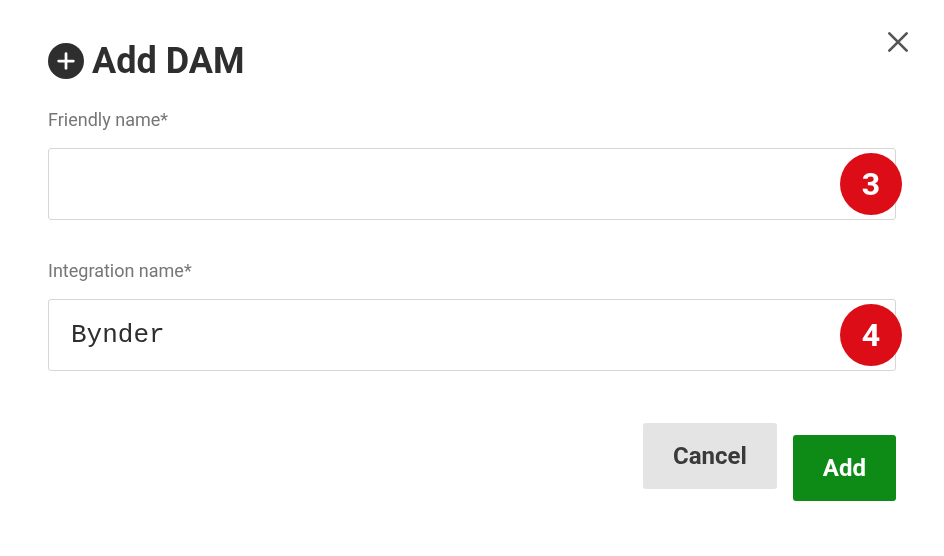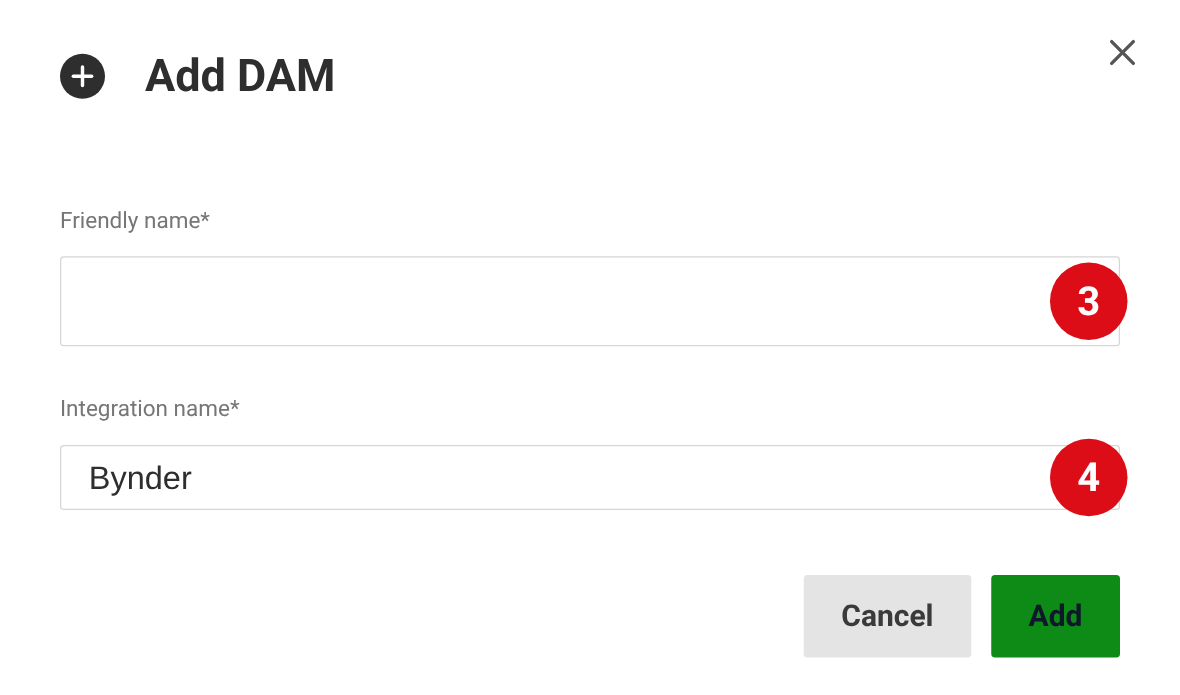--- a/index.html
+++ b/index.html
@@ -27,22 +27,22 @@
       cursor: pointer;
       color: #555;
     }
     .close-button svg {
       width: 26px;
       height: 26px;
     }
     .header {
       display: flex;
       align-items: center;
-      gap: 32px;
-      margin-bottom: 84px;
+      gap: 8px;
+      margin-bottom: 27px;
     }
     .header-icon {
       width: 36px;
       height: 36px;
       border-radius: 50%;
       background: #2e2e2e;
       display: flex;
       align-items: center;
       justify-content: center;
       color: #ffffff;
@@ -77,28 +77,28 @@
       border: 1px solid #d6d6d6;
       border-radius: 3px;
       padding: 0 22px;
       font-size: 26px;
       color: #2e2e2e;
       background: #ffffff;
       font-family: inherit;
     }
     .form-select {
       width: 100%;
-      height: 52px;
+      height: 72px;
       border: 1px solid #d6d6d6;
       border-radius: 3px;
       padding: 16px 22px;
       font-size: 26px;
       color: #2e2e2e;
       background: #ffffff;
-      font-family: Liberation Sans, sans-serif;
+      font-family: Liberation Mono, monospace;
       appearance: none;
       cursor: pointer;
       display: flex;
       align-items: center;
     }
     .annotation-badge {
       position: absolute;
       width: 62px;
       height: 62px;
       border-radius: 50%;
@@ -129,21 +129,22 @@
       font-weight: 700;
       cursor: pointer;
       font-family: inherit;
     }
     .btn-cancel {
       background: #e4e4e4;
       color: #3a3a3a;
     }
     .btn-add {
       background: #0e8a16;
-      color: #0f172a;
+      color: #ffffff;
+      margin-top: 12px;
     }
   </style>
 </head>
 <body>
 
 <div class="close-button">
   <span>
     <svg viewBox="0 0 24 24" fill="none" stroke="currentColor" stroke-width="2.5" stroke-linecap="round">
       <line x1="4" y1="4" x2="20" y2="20"></line>
       <line x1="20" y1="4" x2="4" y2="20"></line>

